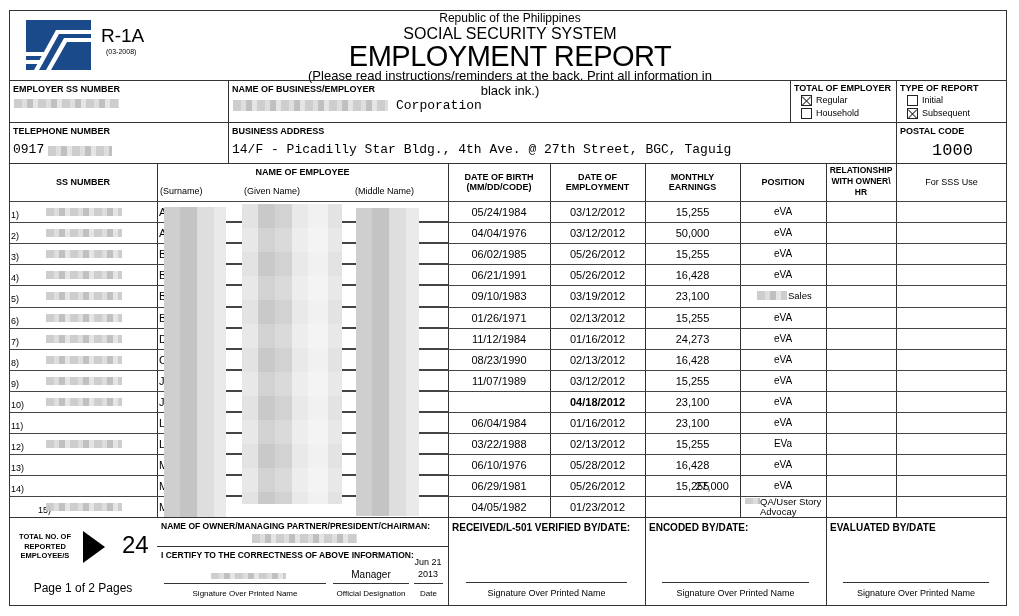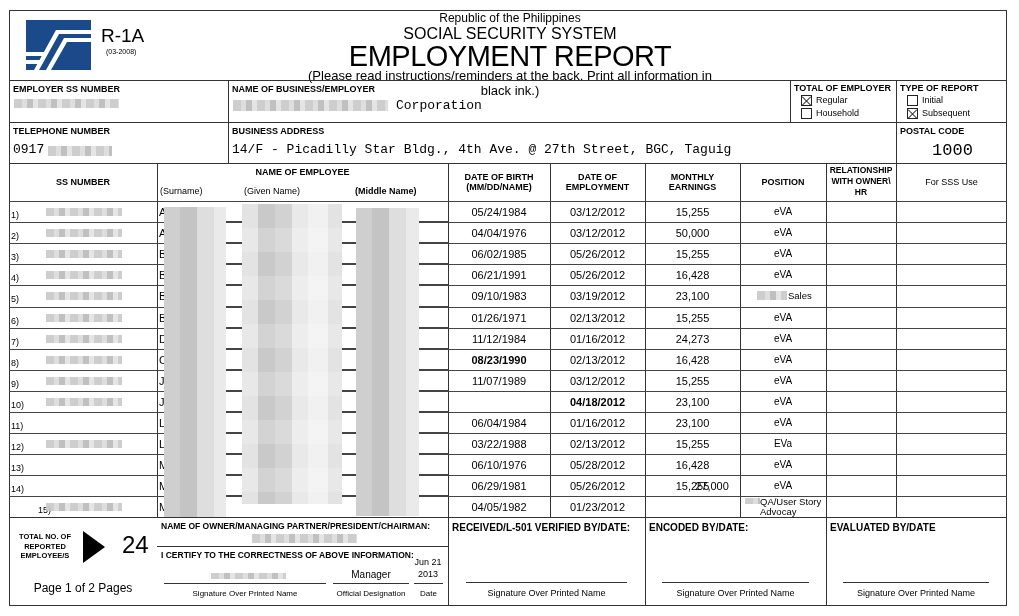--- a/index.html
+++ b/index.html
@@ -87,24 +87,24 @@
 <div class="vline" style="left:550px;top:163px;height:354px;"></div>
 <div class="vline" style="left:645px;top:163px;height:443px;"></div>
 <div class="vline" style="left:740px;top:163px;height:354px;"></div>
 <div class="vline" style="left:826px;top:163px;height:443px;"></div>
 <div class="vline" style="left:896px;top:163px;height:354px;"></div>
 
 <div class="lbl" style="left:9px;top:177px;width:148px;text-align:center;">SS NUMBER</div>
 <div class="lbl" style="left:157px;top:167px;width:291px;text-align:center;">NAME OF EMPLOYEE</div>
 <div class="abs" style="left:160px;top:186px;font-size:9px;">(Surname)</div>
 <div class="abs" style="left:244px;top:186px;font-size:9px;">(Given Name)</div>
-<div class="abs" style="left:355px;top:186px;font-size:9px;font-weight:bold;">(Middle Name)</div>
+<div class="abs" style="left:355px;top:186px;font-size:9px;">(Middle Name)</div>
 
 <div class="lbl" style="left:448px;top:172px;width:102px;text-align:center;">DATE OF BIRTH</div>
-<div class="lbl" style="left:448px;top:182px;width:102px;text-align:center;">(MM/DD/NAME)</div>
+<div class="lbl" style="left:448px;top:182px;width:102px;text-align:center;">(MM/DD/CODE)</div>
 <div class="lbl" style="left:550px;top:172px;width:95px;text-align:center;">DATE OF</div>
 <div class="lbl" style="left:550px;top:182px;width:95px;text-align:center;">EMPLOYMENT</div>
 <div class="lbl" style="left:645px;top:172px;width:95px;text-align:center;">MONTHLY</div>
 <div class="lbl" style="left:645px;top:182px;width:95px;text-align:center;">EARNINGS</div>
 <div class="lbl" style="left:740px;top:177px;width:86px;text-align:center;">POSITION</div>
 <div class="lbl" style="left:826px;top:165px;width:70px;text-align:center;font-size:8.5px;">RELATIONSHIP</div>
 <div class="lbl" style="left:826px;top:176px;width:70px;text-align:center;font-size:8.5px;">WITH OWNER\</div>
 <div class="lbl" style="left:826px;top:187px;width:70px;text-align:center;font-size:8.5px;">HR</div>
 <div class="abs" style="left:896px;top:177px;width:111px;text-align:center;font-size:9px;">For SSS Use</div>
 
@@ -199,21 +199,21 @@
       <div class="cell" style="left: 740px; top: 332.6px; width: 86px; font-size: 10px;">eVA</div>
       <div class="hline" style="left: 226px; top: 347.7px; width: 16px; border-top: 1px solid rgb(68, 68, 68);"></div>
       <div class="hline" style="left: 342px; top: 347.7px; width: 14px; border-top: 1px solid rgb(68, 68, 68);"></div>
       <div class="hline" style="left: 419px; top: 347.7px; width: 29px; border-top: 1px solid rgb(68, 68, 68);"></div>
     </div>
     <div class="hline thin" style="left: 9px; top: 348.7px; width: 998px; border-top: 1px solid rgb(68, 68, 68);"></div>
     <div>
       <div class="row-num" style="top: 357.7px;">8)</div>
       <div class="blur" style="left: 46px; top: 355.7px; width: 76px; height: 8px;"></div>
       <div class="abs" style="left: 159px; top: 353.7px; font-size: 11px;">C</div>
-      <div class="cell" style="left: 448px; top: 353.7px; width: 102px; font-weight: bold;">08/23/1990</div>
+      <div class="cell" style="left: 448px; top: 353.7px; width: 102px;">08/23/1990</div>
       <div class="cell" style="left: 550px; top: 353.7px; width: 95px;">02/13/2012</div>
       <div class="cell" style="left: 645px; top: 353.7px; width: 95px;">16,428</div>
       <div class="cell" style="left: 740px; top: 353.7px; width: 86px; font-size: 10px;">eVA</div>
       <div class="hline" style="left: 226px; top: 368.8px; width: 16px; border-top: 1px solid rgb(68, 68, 68);"></div>
       <div class="hline" style="left: 342px; top: 368.8px; width: 14px; border-top: 1px solid rgb(68, 68, 68);"></div>
       <div class="hline" style="left: 419px; top: 368.8px; width: 29px; border-top: 1px solid rgb(68, 68, 68);"></div>
     </div>
     <div class="hline thin" style="left: 9px; top: 369.8px; width: 998px; border-top: 1px solid rgb(68, 68, 68);"></div>
     <div>
       <div class="row-num" style="top: 378.8px;">9)</div>

